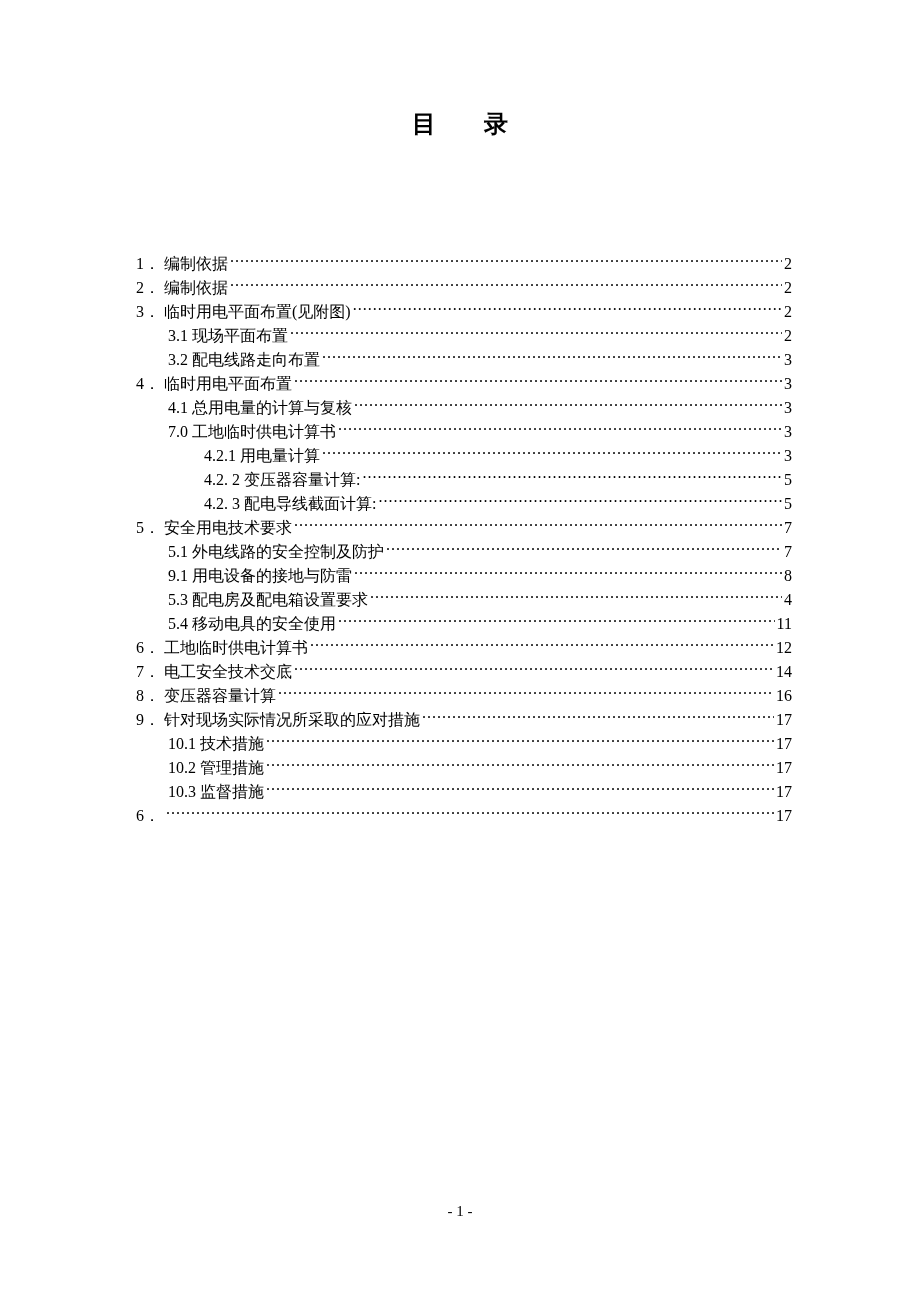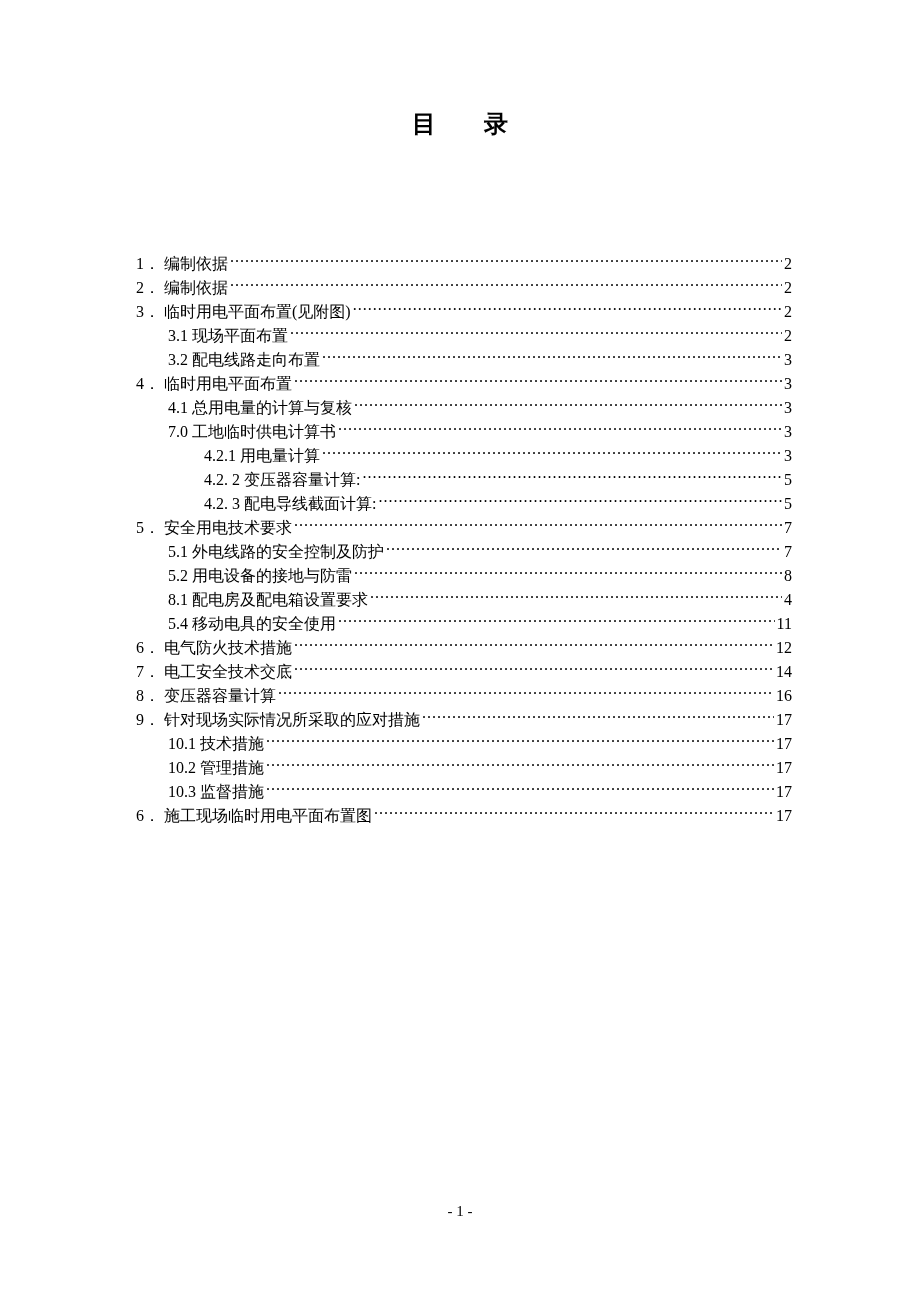--- a/index.html
+++ b/index.html
@@ -154,37 +154,37 @@
         <span class="toc-text">安全用电技术要求</span>
         <span class="toc-dots"></span>
         <span class="toc-page">7</span>
       </div>
       <div class="toc-row indent-1">
         <span class="toc-text">5.1 外电线路的安全控制及防护</span>
         <span class="toc-dots"></span>
         <span class="toc-page">7</span>
       </div>
       <div class="toc-row indent-1">
-        <span class="toc-text">5.2  用电设备的接地与防雷</span>
+        <span class="toc-text">9.1  用电设备的接地与防雷</span>
         <span class="toc-dots"></span>
         <span class="toc-page">8</span>
       </div>
       <div class="toc-row indent-1">
-        <span class="toc-text">8.1  配电房及配电箱设置要求</span>
+        <span class="toc-text">5.3  配电房及配电箱设置要求</span>
         <span class="toc-dots"></span>
         <span class="toc-page">4</span>
       </div>
       <div class="toc-row indent-1">
         <span class="toc-text">5.4 移动电具的安全使用</span>
         <span class="toc-dots"></span>
         <span class="toc-page">11</span>
       </div>
       <div class="toc-row">
         <span class="toc-num num-col">6．</span>
-        <span class="toc-text">电气防火技术措施</span>
+        <span class="toc-text">工地临时供电计算书</span>
         <span class="toc-dots"></span>
         <span class="toc-page">12</span>
       </div>
       <div class="toc-row">
         <span class="toc-num num-col">7．</span>
         <span class="toc-text">电工安全技术交底</span>
         <span class="toc-dots"></span>
         <span class="toc-page">14</span>
       </div>
       <div class="toc-row">
@@ -209,20 +209,19 @@
         <span class="toc-dots"></span>
         <span class="toc-page">17</span>
       </div>
       <div class="toc-row indent-1">
         <span class="toc-text">10.3 监督措施</span>
         <span class="toc-dots"></span>
         <span class="toc-page">17</span>
       </div>
       <div class="toc-row">
         <span class="toc-num num-col">6．</span>
-        <span class="toc-text">施工现场临时用电平面布置图</span>
         <span class="toc-dots"></span>
         <span class="toc-page">17</span>
       </div>
     </div>
 </div>
 
 <div class="footer">- 1 -</div>
 
 </body></html>

